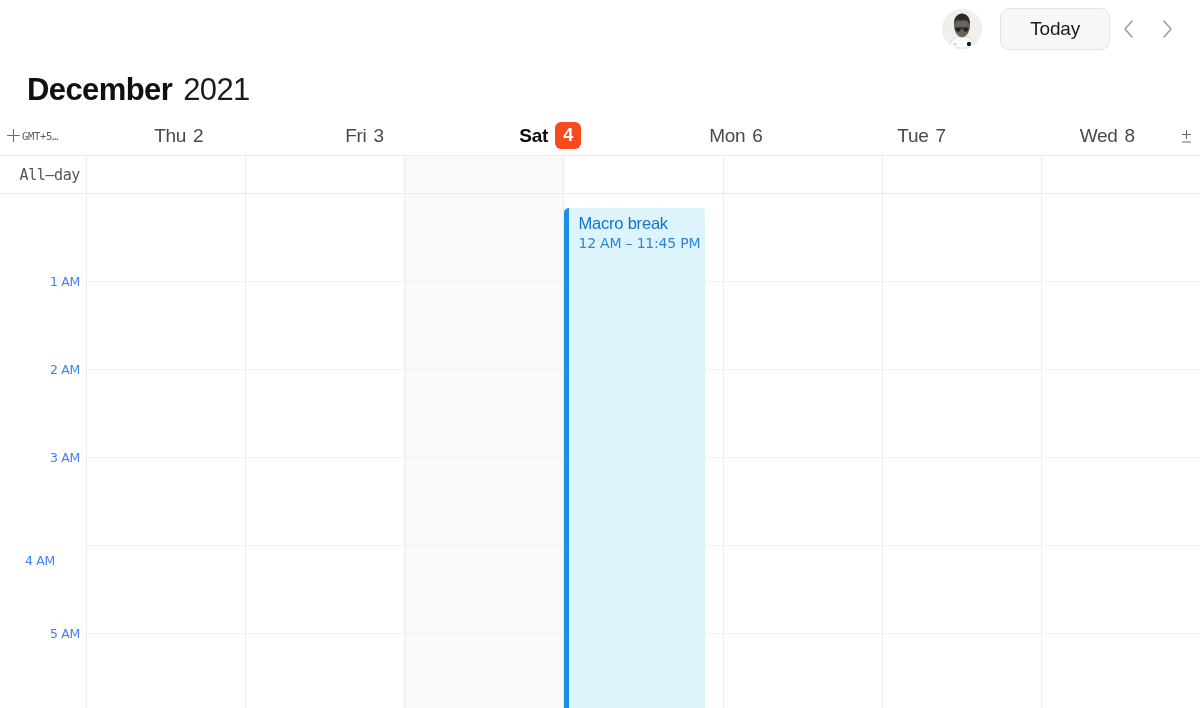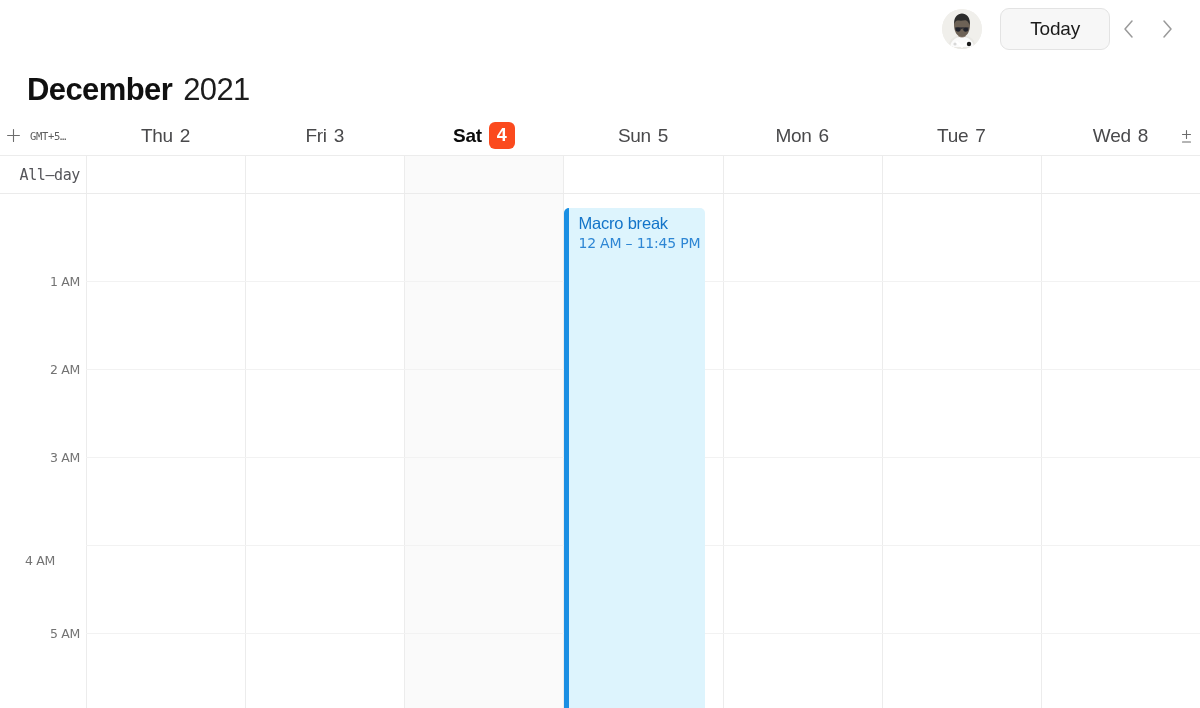--- a/index.html
+++ b/index.html
@@ -102,21 +102,21 @@
     background: #fff;
   }
 
   .gmt-cell {
     position: absolute;
     left: 0; top: 0;
     width: 86px;
     height: 41px;
     display: flex;
     align-items: center;
-    gap: 9px;
+    gap: 1px;
     padding-left: 5px;
   }
   .plus-icon {
     width: 16px; height: 16px;
     color: #6d6d6d;
     display: flex; align-items: center; justify-content: center;
     cursor: pointer;
   }
   .plus-icon svg { display:block; }
   .gmt-label {
@@ -227,21 +227,21 @@
     width: 86px;
     height: 514px;
   }
   .hour-label {
     position: absolute;
     right: 6px;
     width: 80px;
     text-align: right;
     font-family: "DejaVu Sans", sans-serif;
     font-size: 12.5px;
-    color: #737373;
+    color: #3b82f6;
     letter-spacing: -0.3px;
     transform: translateY(-50%);
   }
 
   .columns {
     position: absolute;
     left: 86px; top: 0;
     width: 1114px;
     height: 514px;
     display: flex;
@@ -367,24 +367,20 @@
         </div>
         <div class="day-col-head">
           <span class="dh-name">Fri</span>
           <span class="dh-num">3</span>
         </div>
         <div class="day-col-head is-today">
           <span class="dh-name">Sat</span>
           <span class="dh-num">4</span>
         </div>
         <div class="day-col-head">
-          <span class="dh-name">Sun</span>
-          <span class="dh-num">5</span>
-        </div>
-        <div class="day-col-head">
           <span class="dh-name">Mon</span>
           <span class="dh-num">6</span>
         </div>
         <div class="day-col-head">
           <span class="dh-name">Tue</span>
           <span class="dh-num">7</span>
         </div>
         <div class="day-col-head">
           <span class="dh-name">Wed</span>
           <span class="dh-num">8</span>

